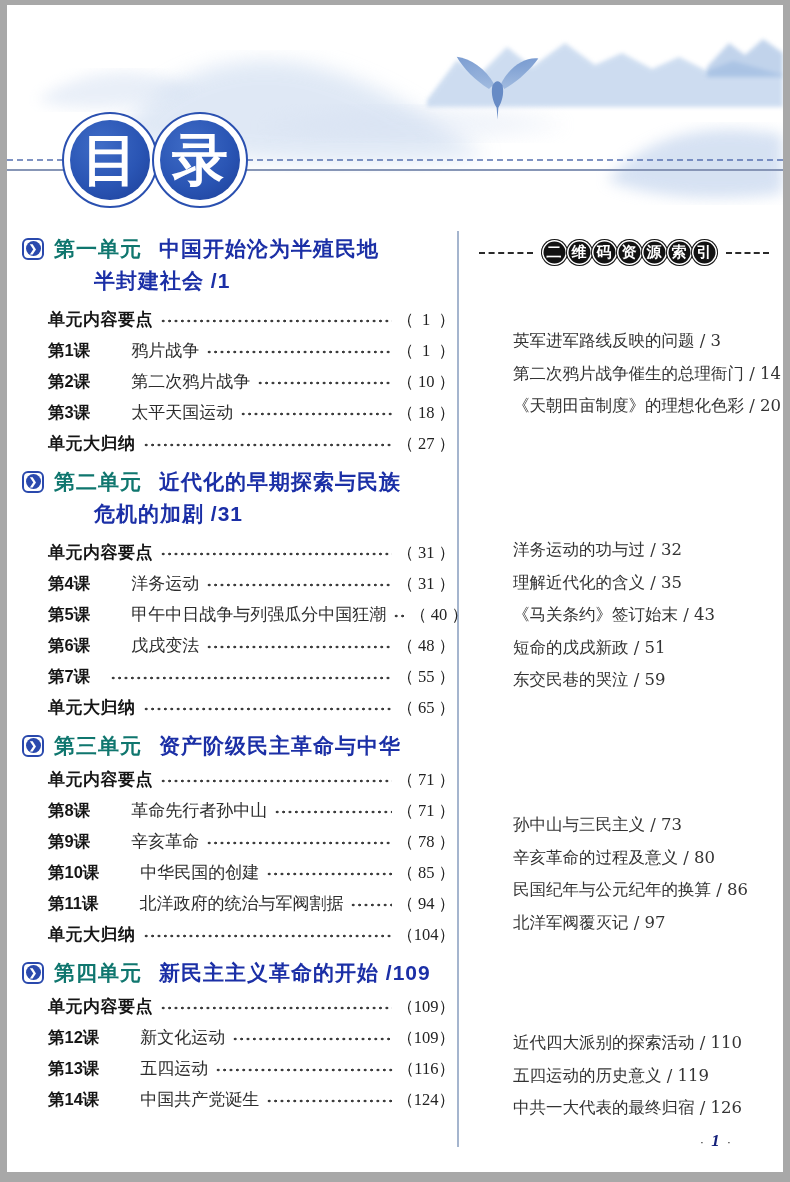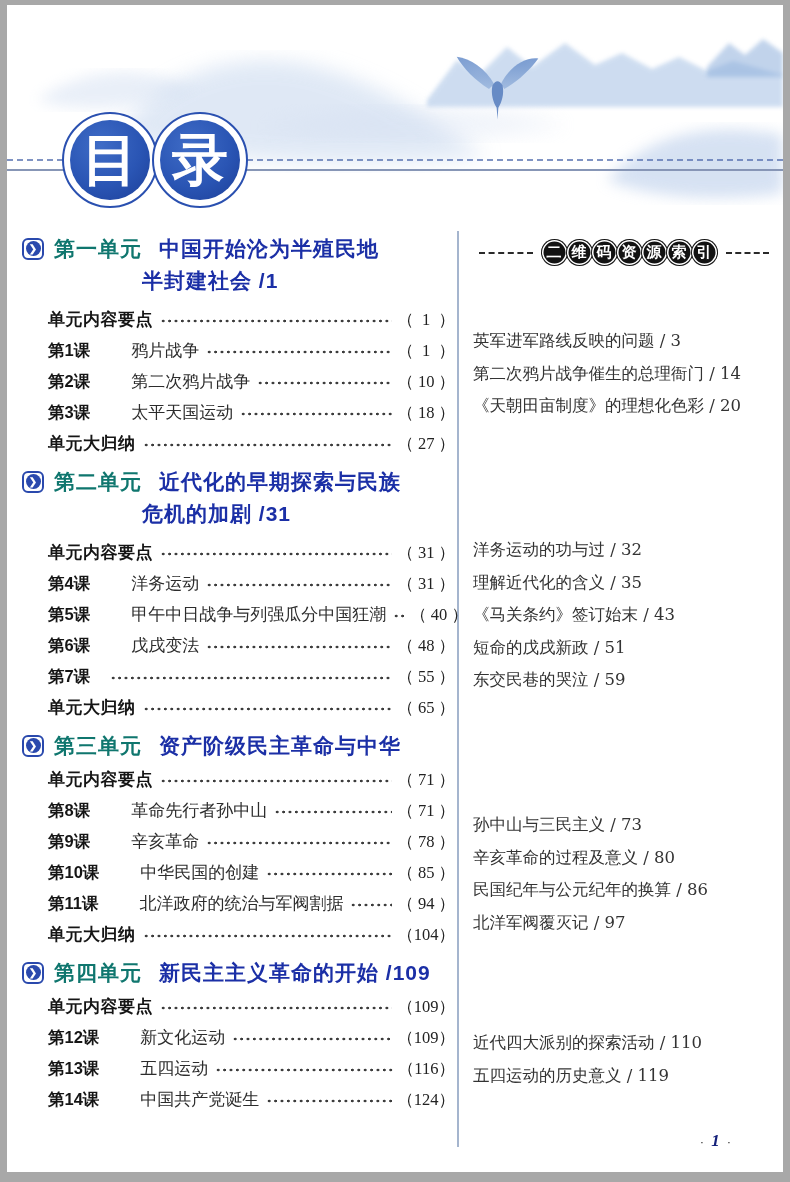--- a/index.html
+++ b/index.html
@@ -30,21 +30,21 @@
 
   
   .unit { margin-bottom:7px; }
   .unit-head { display:flex; align-items:center; margin-bottom:3px; height:31px; }
   .unit-icon { width:22px; height:22px; border:2px solid #2a49ad; border-radius:6px; flex-shrink:0;
                display:flex; align-items:center; justify-content:center; }
   .unit-icon-core { width:15px; height:15px; border-radius:50%; background:#2a49ad; color:#fff;
                font-size:10px; font-weight:bold; line-height:1; display:flex; align-items:center; justify-content:center; }
   .unit-label { font-size:21px; font-weight:bold; color:#0f766e; margin:0 17px 0 10px; letter-spacing:1px; white-space:nowrap; }
   .unit-title { font-size:21px; font-weight:bold; color:#1b2fa6; letter-spacing:1px; white-space:nowrap; }
-  .unit-head2 { font-size:21px; font-weight:bold; color:#1b2fa6; letter-spacing:1px; margin:2px 0 7px 120px; height:30px; }
+  .unit-head2 { font-size:21px; font-weight:bold; color:#1b2fa6; letter-spacing:1px; margin:2px 0 7px 72px; height:30px; }
 
   
   .toc-row { display:flex; align-items:center; height:31px; padding-left:26px; }
   .row-label { font-size:17px; font-weight:bold; color:#151515; white-space:nowrap; letter-spacing:.5px; }
   .row-no { font-size:16.5px; font-weight:bold; color:#151515; white-space:nowrap; margin-right:13px; }
   .row-title { font-family:"DejaVu Serif","Liberation Serif",serif; font-size:17px; color:#2c2c2c; white-space:nowrap;margin-left:28px; }
   .leader { flex:1; min-width:12px; height:12px; margin:3px 5px 0 7px;
             background-image:radial-gradient(circle, #3c3c3c 1.15px, transparent 1.65px);
             background-size:6.4px 10px; background-repeat:repeat-x; background-position:left center; }
   .row-page { font-family:"Liberation Serif",serif; font-size:16.5px; color:#222; white-space:pre; text-align:right; min-width:48px; }
@@ -53,21 +53,21 @@
   .qr-head { position:absolute; left:0; top:6px; width:100%; display:flex; align-items:center; justify-content:center; }
   .qr-dash { width:52px; border-top:2px dashed #2a2a2a; margin:0 8px; }
   .qr-dash.long { width:64px; }
   .qr-chars { display:flex; }
   .qr-char { width:27px; height:27px; border-radius:50%; background:#121212; color:#fff;
              box-shadow:inset 0 0 0 1px #121212, inset 0 0 0 2.5px #ffffff;
              font-size:15px; font-weight:bold; display:flex; align-items:center; justify-content:center; }
   .qr-char + .qr-char { margin-left:-2px; }
   .qr-group { position:absolute; left:2px; width:300px; }
   .qr-item { font-family:"DejaVu Serif","Liberation Serif",serif; font-size:16.5px; color:#333;
-             line-height:32.5px; white-space:nowrap; }
+             line-height:32.5px; white-space:nowrap;margin-left:40px; }
 
   
   .folio { position:absolute; right:52px; top:1126px; display:flex; align-items:center; gap:7px; }
   .folio .dot { color:#333; font-size:13px; }
   .folio .num { color:#14207a; font-family:"Liberation Serif",serif; font-style:italic; font-weight:bold; font-size:17px; }
 </style>
 </head>
 <body>
 
 <div class="scan">
@@ -313,20 +313,21 @@
     <div class="qr-group" style="top:576px">
       <p class="qr-item">孙中山与三民主义 / 73</p>
       <p class="qr-item">辛亥革命的过程及意义 / 80</p>
       <p class="qr-item">民国纪年与公元纪年的换算 / 86</p>
       <p class="qr-item">北洋军阀覆灭记 / 97</p>
     </div>
 
     <div class="qr-group" style="top:794px">
       <p class="qr-item">近代四大派别的探索活动 / 110</p>
       <p class="qr-item">五四运动的历史意义 / 119</p>
+      <p class="qr-item">中共一大代表的最终归宿 / 126</p>
     </div>
   </div>
 
   <div class="folio">
     <span class="dot">·</span>
     <span class="num">1</span>
     <span class="dot">·</span>
   </div>
 
 </div>

